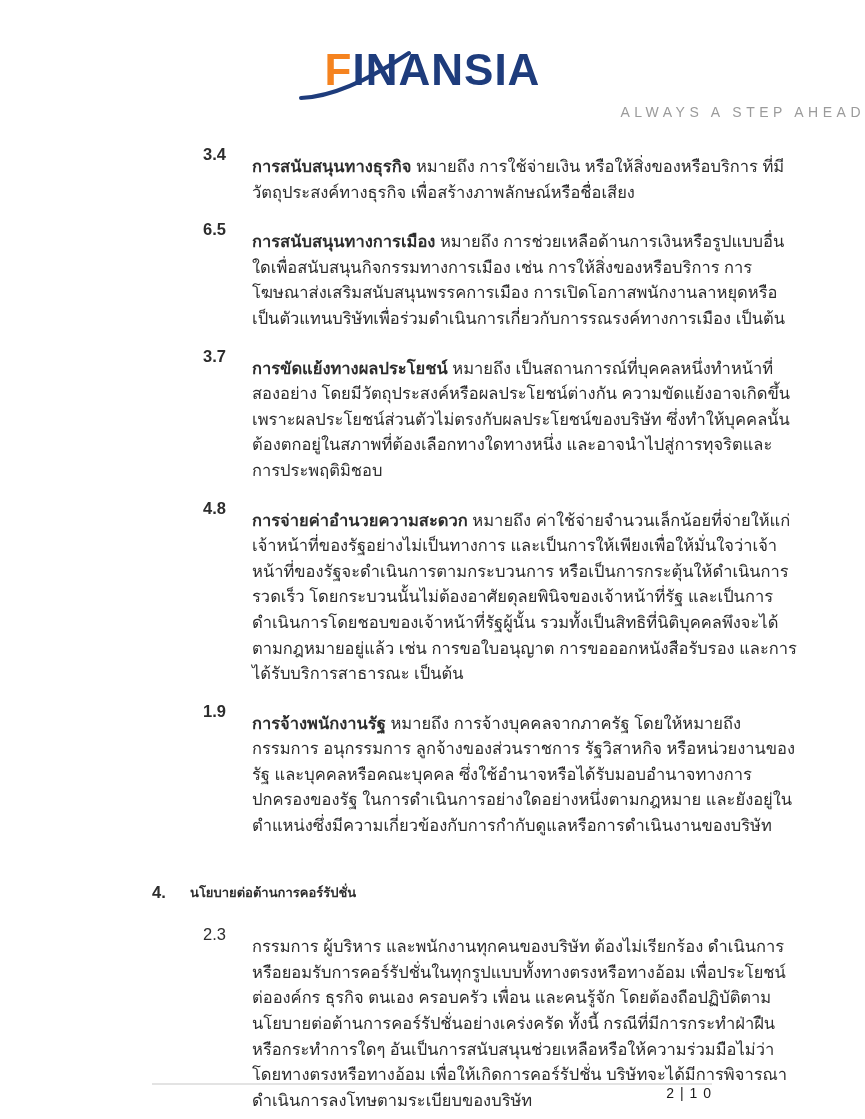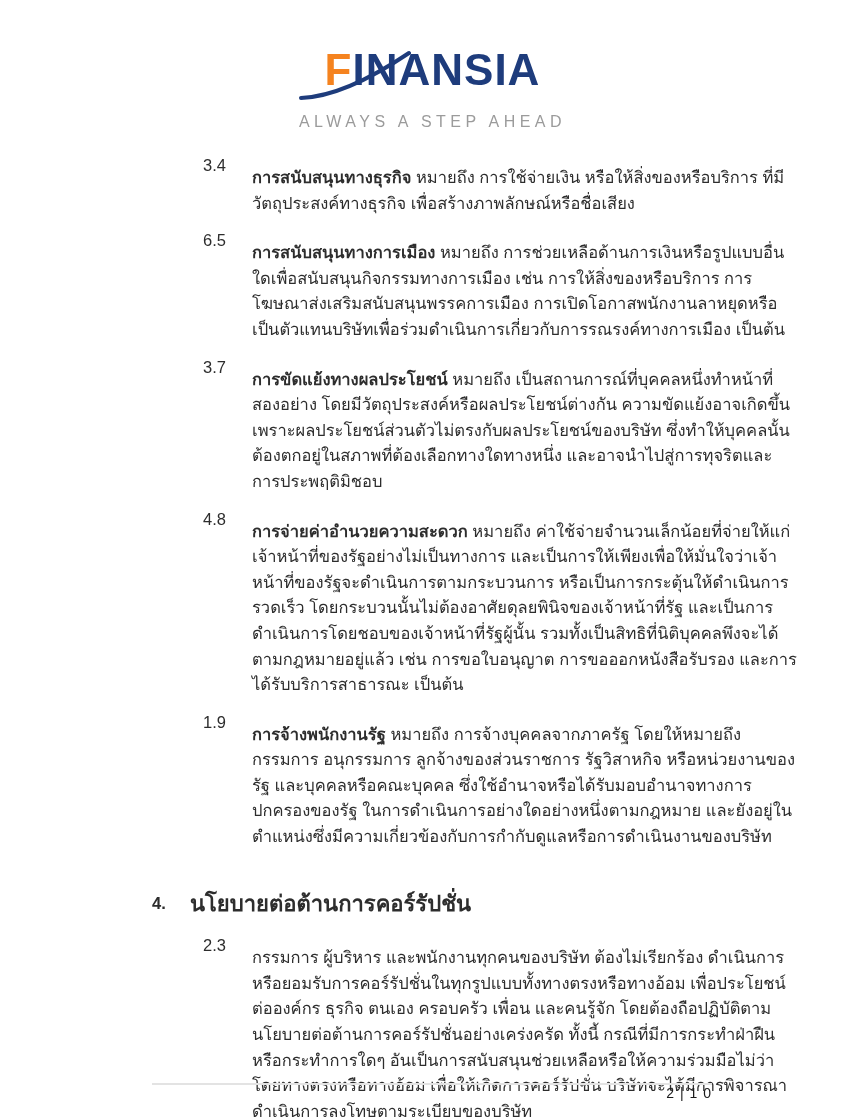--- a/index.html
+++ b/index.html
@@ -26,52 +26,53 @@
     font-family: "Liberation Sans", sans-serif;
   }
   .logo-f { color: #f5831f; }
   .swoosh {
     position: absolute;
     left: -26px;
     top: 2px;
     pointer-events: none;
   }
   .tagline {
-    margin-top: 21px;
-    font-size: 16px;
+    margin-top: 12px;
+    font-size: 14px;
     letter-spacing: 4.5px;
     color: #9b9b9b;
     font-weight: 400;
+    text-align: right;
   }
 
   
   .content {
     padding: 22px 53px 0 152px;
     font-size: 16.5px;
     line-height: 25.6px;
   }
   .def-list, .policy-list { margin-left: 51px; }
   .item {
     display: grid;
     grid-template-columns: 37px 1fr;
     align-items: start;
   }
-  .item .num { font-weight: 400; }
+  .item .num { font-weight: 700; }
   .policy-list .item .num { font-weight: 400; }
   .item .txt { margin: 12px; }
   .term { font-weight: 700; }
 
   .sec-heading {
     display: grid;
     grid-template-columns: 38px 1fr;
     margin-top: 29px;
     margin-bottom: 17px;
     font-weight: 700;
   }
-  .sec-heading h2 { font-size: 22px; font-weight: 700; line-height: 25.6px; }
+  .sec-heading h2 { font-size: 13px; font-weight: 700; line-height: 25.6px; }
 
   
   .footer {
     position: absolute;
     left: 152px;
     bottom: 18px;
     width: 560px;
   }
   .footer-rule { height: 2px; background: #e3e3e3; }
   .page-number {

